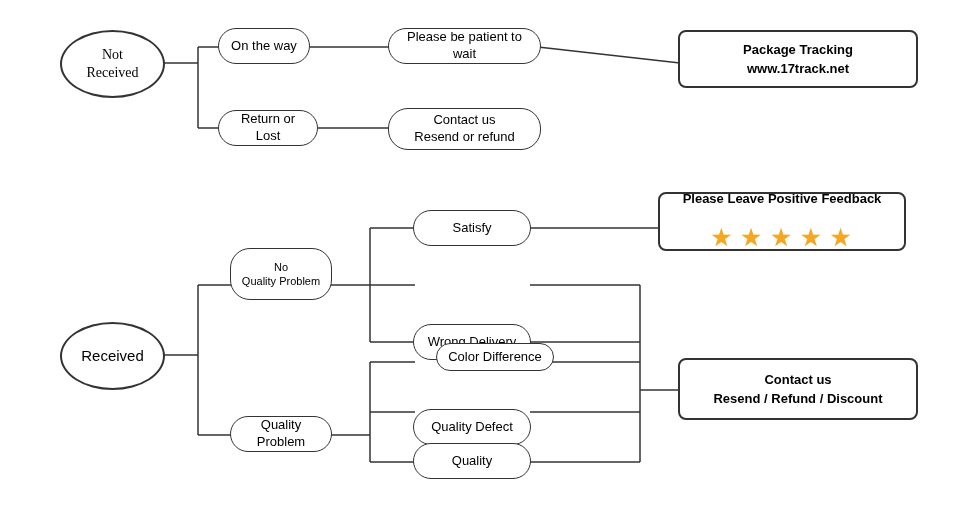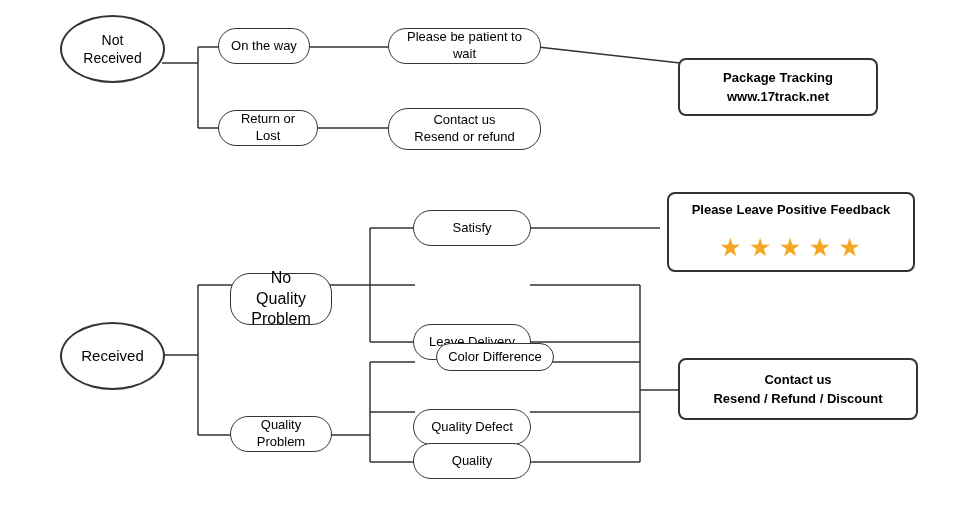--- a/index.html
+++ b/index.html
@@ -139,21 +139,21 @@
     <line x1="530" y1="285" x2="640" y2="285"></line>
     <line x1="530" y1="342" x2="640" y2="342"></line>
     <line x1="530" y1="362" x2="640" y2="362"></line>
     <line x1="530" y1="412" x2="640" y2="412"></line>
     <line x1="530" y1="462" x2="640" y2="462"></line>
 
     <line x1="640" y1="390" x2="680" y2="390"></line>
 
   </svg>
 
-  <div class="oval" style="left:60px; top:15px; width:105px; height:68px; font-size:14px;">
+  <div class="oval" style="left:60px; top:30px; width:105px; height:68px; font-size:14px;font-family:Liberation Serif, serif;">
     <span style="white-space:pre-line;">Not
 Received</span>
   </div>
 
   <div class="rbox" style="left:218px; top:28px; width:92px; height:36px;">
     <span>On the way</span>
   </div>
 
   <div class="rbox" style="left:218px; top:110px; width:100px; height:36px;">
     <span>Return or Lost</span>
@@ -161,60 +161,60 @@
 
   <div class="rbox" style="left:388px; top:28px; width:153px; height:36px;">
     <span>Please be patient to wait</span>
   </div>
 
   <div class="rbox" style="left:388px; top:108px; width:153px; height:42px; font-size:13px;">
     <span style="white-space:pre-line; text-align:center;">Contact us
 Resend or refund</span>
   </div>
 
-  <div class="highlight-box" style="left:678px; top:30px; width:200px; height:58px; font-size:13px; font-weight:bold;margin-top:28px;">
+  <div class="highlight-box" style="left:678px; top:30px; width:240px; height:58px; font-size:13px; font-weight:bold;">
     <span style="white-space:pre-line; text-align:center;">Package Tracking
 www.17track.net</span>
   </div>
 
   <div class="oval" style="left:60px; top:322px; width:105px; height:68px; font-size:15px;">
     <span>Received</span>
   </div>
 
-  <div class="rbox" style="left:230px; top:273px; width:102px; height:52px; font-size:16px;align-items:center;">
+  <div class="rbox" style="left:230px; top:248px; width:102px; height:52px; font-size:11px;align-items:center;">
     <span style="white-space:pre-line; text-align:center;">No
 Quality Problem</span>
   </div>
 
   <div class="rbox" style="left:230px; top:416px; width:102px; height:36px; font-size:13px;">
     <span>Quality Problem</span>
   </div>
 
   <div class="rbox" style="left:413px; top:210px; width:118px; height:36px;">
     <span>Satisfy</span>
   </div>
 
 
   <div class="rbox" style="left:413px; top:324px; width:118px; height:36px;">
-    <span>Leave Delivery</span>
+    <span>Wrong Delivery</span>
   </div>
 
   <div class="rbox" style="left:436px; top:343px; width:118px; height:28px;align-items:center;">
     <span>Color Difference</span>
   </div>
 
   <div class="rbox" style="left:413px; top:409px; width:118px; height:36px;text-align:right;">
     <span>Quality Defect</span>
   </div>
 
   <div class="rbox" style="left:413px; top:443px; width:118px; height:36px;">
     <span>Quality</span>
   </div>
 
-  <div class="highlight-box" style="left:658px; top:192px; width:248px; height:80px; font-size:13px; font-weight:bold; flex-direction:column; gap:12px;margin-left:9px;">
+  <div class="highlight-box" style="left:658px; top:192px; width:248px; height:59px; font-size:13px; font-weight:bold; flex-direction:column; gap:12px;">
     <span>Please Leave Positive Feedback</span>
     <span class="stars">★ ★ ★ ★ ★</span>
   </div>
 
   <div class="highlight-box" style="left:678px; top:358px; width:240px; height:62px; font-size:13px; font-weight:bold; flex-direction:column;">
     <span style="white-space:pre-line; text-align:center;">Contact us
 Resend / Refund / Discount</span>
   </div>
 
 </div>

